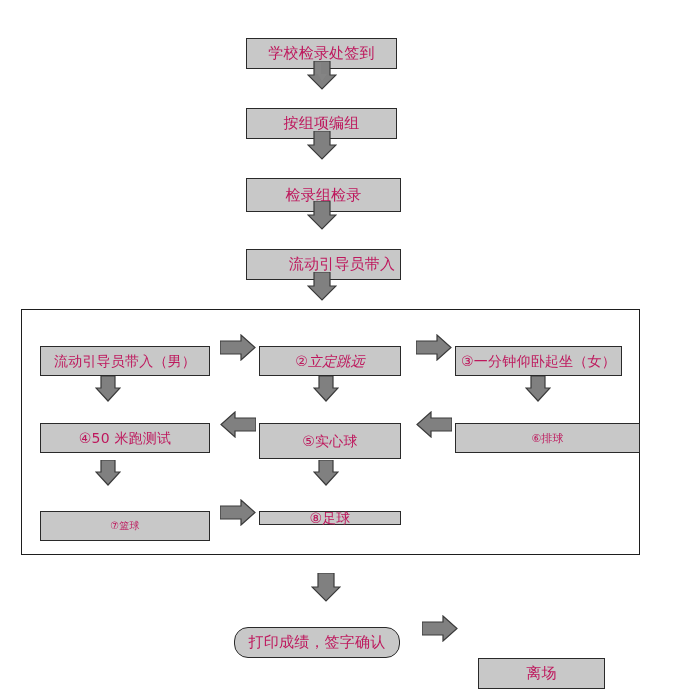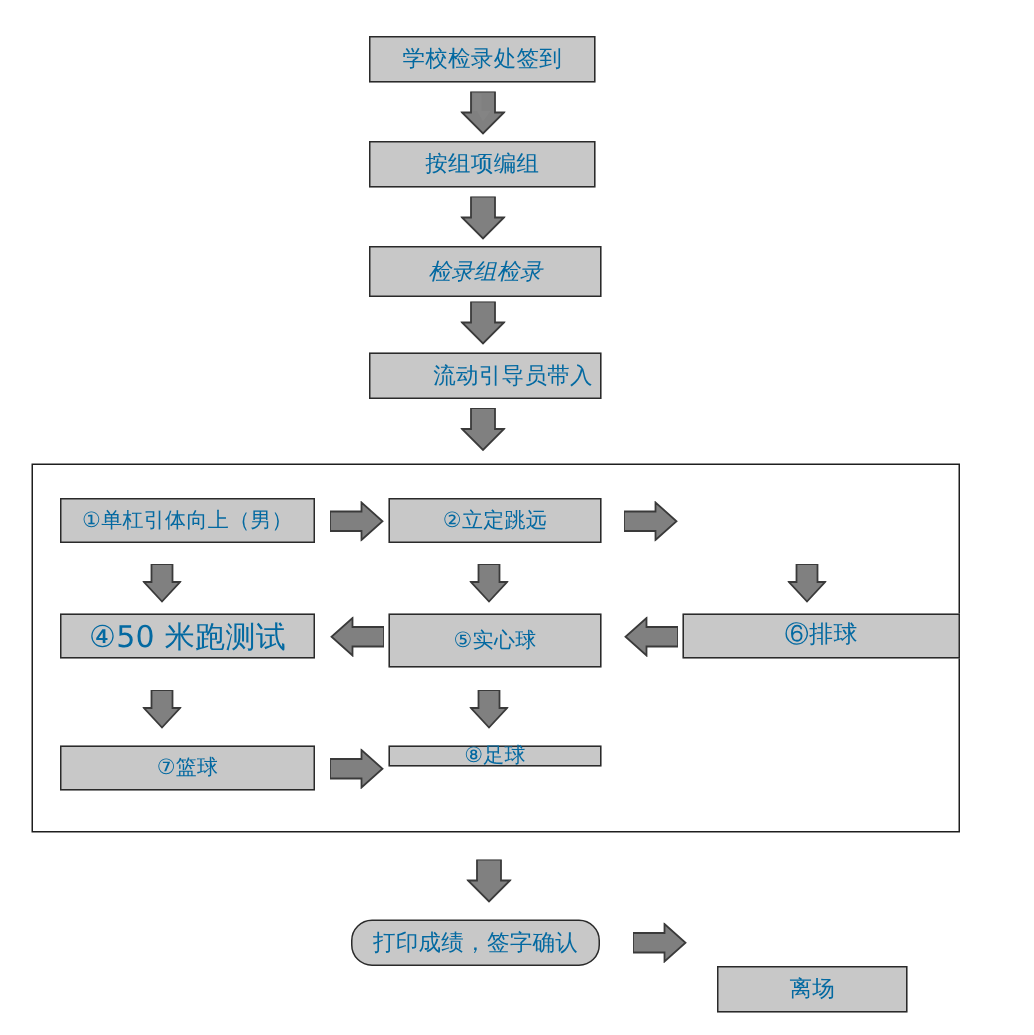--- a/index.html
+++ b/index.html
@@ -18,28 +18,29 @@
     position: absolute;
     left: 0; top: 0;
     width: 689px;
     height: 690px;
   }
   .node {
     position: absolute;
     box-sizing: border-box;
     background: #c8c8c8;
     border: 1px solid #2a2a2a;
-    color: #0369a1;
+    color: #be185d;
     display: flex;
     align-items: center;
     justify-content: center;
     font-size: 15px;
     letter-spacing: 0.2px;
     white-space: nowrap;
     line-height: 1;
+    margin-top: 14px;
   }
   .group-box {
     position: absolute;
     box-sizing: border-box;
     background: transparent;
     border: 1px solid #1e1e1e;
   }
   .arrow {
     position: absolute;
   }
@@ -67,102 +68,103 @@
   </div>
 
   <div class="node" style="left:246px; top:94px; width:151px; height:31px;">按组项编组</div>
 
   <div class="arrow" style="left:307px; top:131px; width:30px; height:29px;">
     <svg width="30" height="29" viewBox="0 0 30 29">
       <polygon points="7,0 23,0 23,14 29,14 15,28 1,14 7,14" fill="#808080" stroke="#3a3a3a" stroke-width="1.2"></polygon>
     </svg>
   </div>
 
-  <div class="node" style="left:246px; top:164px; width:155px; height:34px;font-style:italic;">检录组检录</div>
+  <div class="node" style="left:246px; top:164px; width:155px; height:34px;">检录组检录</div>
 
   <div class="arrow" style="left:307px; top:201px; width:30px; height:29px;">
     <svg width="30" height="29" viewBox="0 0 30 29">
       <polygon points="7,0 23,0 23,14 29,14 15,28 1,14 7,14" fill="#808080" stroke="#3a3a3a" stroke-width="1.2"></polygon>
     </svg>
   </div>
 
   <div class="node" style="left:246px; top:235px; width:155px; height:31px;padding-left:37px;">流动引导员带入</div>
 
   <div class="arrow" style="left:307px; top:272px; width:30px; height:29px;">
     <svg width="30" height="29" viewBox="0 0 30 29">
       <polygon points="7,0 23,0 23,14 29,14 15,28 1,14 7,14" fill="#808080" stroke="#3a3a3a" stroke-width="1.2"></polygon>
     </svg>
   </div>
 
   <div class="group-box" style="left:21px; top:309px; width:619px; height:246px;"></div>
   <span class="sr">考试项目组</span>
 
-  <div class="node" style="left:40px; top:332px; width:170px; height:30px; font-size:14px;">①单杠引体向上（男）</div>
+  <div class="node" style="left:40px; top:332px; width:170px; height:30px; font-size:14px;">流动引导员带入（男）</div>
 
   <div class="arrow" style="left:220px; top:334px; width:36px; height:27px;">
     <svg width="36" height="27" viewBox="0 0 36 27">
       <polygon points="0,7 21,7 21,1 35,13.5 21,26 21,20 0,20" fill="#808080" stroke="#3a3a3a" stroke-width="1.2"></polygon>
     </svg>
   </div>
 
-  <div class="node" style="left:259px; top:332px; width:142px; height:30px; font-size:14px;">②立定跳远</div>
+  <div class="node" style="left:259px; top:332px; width:142px; height:30px; font-size:14px;font-style:italic;">②立定跳远</div>
 
   <div class="arrow" style="left:416px; top:334px; width:36px; height:27px;">
     <svg width="36" height="27" viewBox="0 0 36 27">
       <polygon points="0,7 21,7 21,1 35,13.5 21,26 21,20 0,20" fill="#808080" stroke="#3a3a3a" stroke-width="1.2"></polygon>
     </svg>
   </div>
 
+  <div class="node" style="left:455px; top:332px; width:167px; height:30px; font-size:14px;">③一分钟仰卧起坐（女）</div>
 
   <div class="arrow" style="left:95px; top:376px; width:26px; height:26px;">
     <svg width="26" height="26" viewBox="0 0 26 26">
       <polygon points="6,0 20,0 20,12 25,12 13,25 1,12 6,12" fill="#808080" stroke="#3a3a3a" stroke-width="1.2"></polygon>
     </svg>
   </div>
   <div class="arrow" style="left:313px; top:376px; width:26px; height:26px;">
     <svg width="26" height="26" viewBox="0 0 26 26">
       <polygon points="6,0 20,0 20,12 25,12 13,25 1,12 6,12" fill="#808080" stroke="#3a3a3a" stroke-width="1.2"></polygon>
     </svg>
   </div>
   <div class="arrow" style="left:525px; top:376px; width:26px; height:26px;">
     <svg width="26" height="26" viewBox="0 0 26 26">
       <polygon points="6,0 20,0 20,12 25,12 13,25 1,12 6,12" fill="#808080" stroke="#3a3a3a" stroke-width="1.2"></polygon>
     </svg>
   </div>
 
-  <div class="node" style="left:40px; top:409px; width:170px; height:30px; font-size:20px;">④50 米跑测试</div>
+  <div class="node" style="left:40px; top:409px; width:170px; height:30px; font-size:14px;">④50 米跑测试</div>
 
   <div class="arrow" style="left:220px; top:411px; width:36px; height:27px;">
     <svg width="36" height="27" viewBox="0 0 36 27">
       <polygon points="36,7 15,7 15,1 1,13.5 15,26 15,20 36,20" fill="#808080" stroke="#3a3a3a" stroke-width="1.2"></polygon>
     </svg>
   </div>
 
   <div class="node" style="left:259px; top:409px; width:142px; height:36px; font-size:14px;">⑤实心球</div>
 
   <div class="arrow" style="left:416px; top:411px; width:36px; height:27px;">
     <svg width="36" height="27" viewBox="0 0 36 27">
       <polygon points="36,7 15,7 15,1 1,13.5 15,26 15,20 36,20" fill="#808080" stroke="#3a3a3a" stroke-width="1.2"></polygon>
     </svg>
   </div>
 
-  <div class="node" style="left:455px; top:409px; width:185px; height:30px; font-size:16px;font-family:Liberation Serif, serif;">⑥排球</div>
+  <div class="node" style="left:455px; top:409px; width:185px; height:30px; font-size:11px;">⑥排球</div>
 
   <div class="arrow" style="left:95px; top:460px; width:26px; height:26px;">
     <svg width="26" height="26" viewBox="0 0 26 26">
       <polygon points="6,0 20,0 20,12 25,12 13,25 1,12 6,12" fill="#808080" stroke="#3a3a3a" stroke-width="1.2"></polygon>
     </svg>
   </div>
   <div class="arrow" style="left:313px; top:460px; width:26px; height:26px;">
     <svg width="26" height="26" viewBox="0 0 26 26">
       <polygon points="6,0 20,0 20,12 25,12 13,25 1,12 6,12" fill="#808080" stroke="#3a3a3a" stroke-width="1.2"></polygon>
     </svg>
   </div>
 
-  <div class="node" style="left:40px; top:497px; width:170px; height:30px; font-size:14px;">⑦篮球</div>
+  <div class="node" style="left:40px; top:497px; width:170px; height:30px; font-size:10px;">⑦篮球</div>
 
   <div class="arrow" style="left:220px; top:499px; width:36px; height:27px;">
     <svg width="36" height="27" viewBox="0 0 36 27">
       <polygon points="0,7 21,7 21,1 35,13.5 21,26 21,20 0,20" fill="#808080" stroke="#3a3a3a" stroke-width="1.2"></polygon>
     </svg>
   </div>
 
   <div class="node" style="left:259px; top:497px; width:142px; height:14px; font-size:14px;">⑧足球</div>
 
   <div class="arrow" style="left:311px; top:573px; width:30px; height:29px;">

